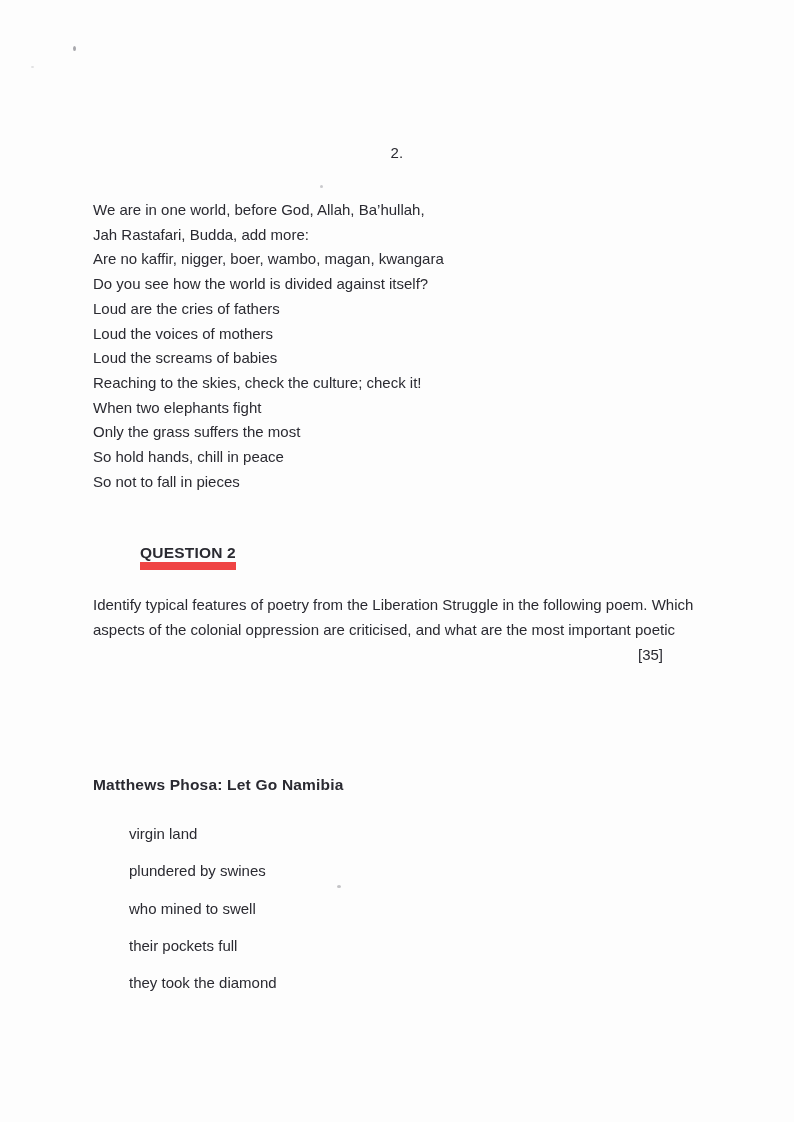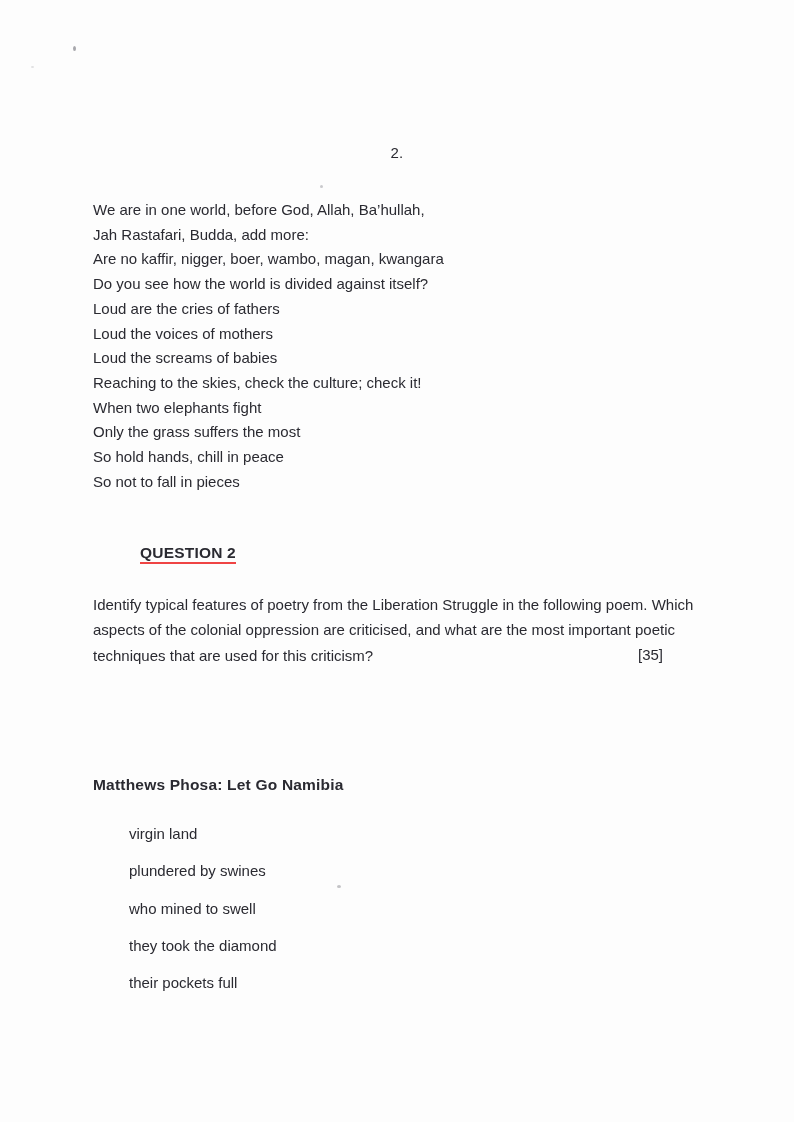--- a/index.html
+++ b/index.html
@@ -42,21 +42,21 @@
   }
   .question-heading-wrap {
     position: absolute;
     left: 140px;
     top: 540px;
     font-size: 15.5px;
     line-height: 25px;
   }
   .question-heading {
     font-weight: bold;
-    border-bottom: 2px solid #ef4444;
+    border-bottom: 8px solid #ef4444;
     padding-bottom: 1px;
     letter-spacing: 0.2px;
   }
   .question-body {
     position: absolute;
     left: 93px;
     top: 592px;
     width: 600px;
     font-size: 15px;
   }
@@ -126,28 +126,27 @@
     <div class="poem-line">So not to fall in pieces</div>
   </div>
 
   <div class="question-heading-wrap">
     <span class="question-heading">QUESTION 2</span>
   </div>
 
   <div class="question-body">
     <div class="q-line">Identify typical features of poetry from the Liberation Struggle in the following poem. Which</div>
     <div class="q-line">aspects of the colonial oppression are criticised, and what are the most important poetic</div>
-    <div class="q-line">techniques that are used for this criticism?</div>
   </div>
 
   <div class="question-marks">[35]</div>
 
   <div class="poem-2-title">Matthews Phosa: Let Go Namibia</div>
 
   <div class="poem-block poem-2">
     <div class="poem-line">virgin land</div>
     <div class="poem-line">plundered by swines</div>
     <div class="poem-line">who mined to swell</div>
+    <div class="poem-line">their pockets full</div>
     <div class="poem-line">they took the diamond</div>
-    <div class="poem-line">their pockets full</div>
   </div>
 
 </div>
 
 </body></html>

